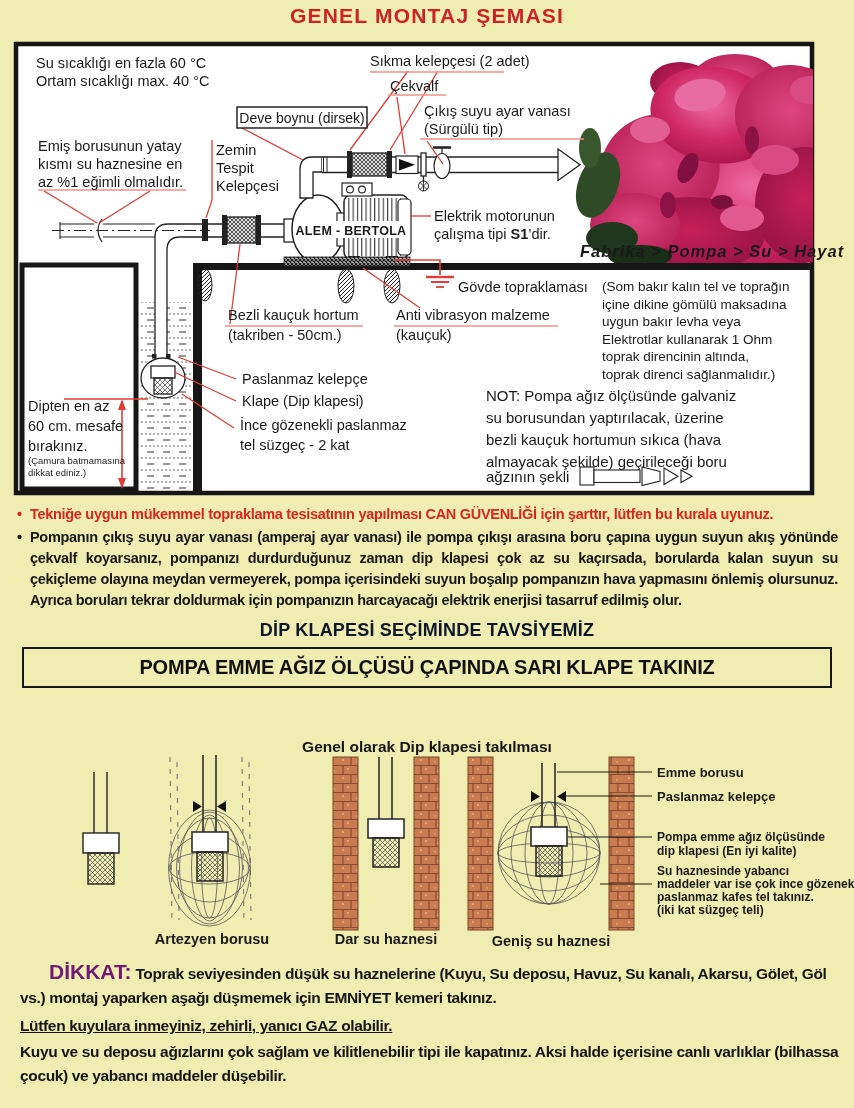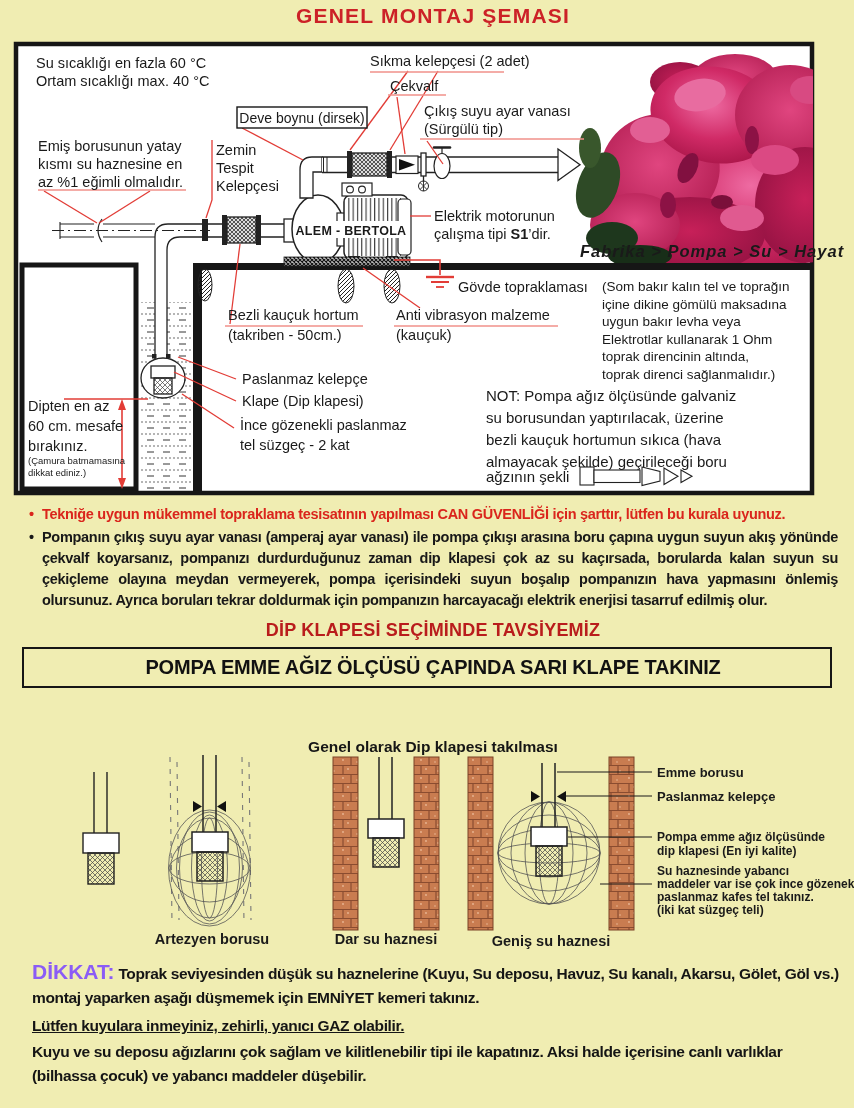--- a/index.html
+++ b/index.html
@@ -1,39 +1,39 @@
 <!DOCTYPE html>
 <html><head>
 <meta charset="utf-8">
 <style>
   html,body{margin:0;padding:0;background:#888;}
   #page{position:relative;width:854px;height:1108px;background:#f0edb2;overflow:hidden;
         font-family:"Liberation Sans",sans-serif;color:#151515;}
   #art{position:absolute;left:0;top:0;}
-  .abs{position:absolute;padding-left:12px;}
+  .abs{position:absolute;}
   .page-title{left:0;right:0;top:4px;text-align:center;font-size:21px;font-weight:bold;
               letter-spacing:1.2px;color:#cc2127;}
   .par{left:17px;right:16px;text-align:justify;font-weight:bold;font-size:14.5px;
        line-height:21px;letter-spacing:-0.3px;}
   .par .hang{padding-left:13px;display:block;position:relative;}
   .par .blt{position:absolute;left:0;top:0;}
   .red-note{top:504px;color:#da251c;}
   .black-note{top:527px;color:#181818;}
   .h-red{top:620px;left:0;right:0;text-align:center;font-size:18px;font-weight:bold;
-         color:#b91c1c;letter-spacing:0.2px;}
+         color:#0f172a;letter-spacing:0.2px;}
   .h-box{top:647px;left:22px;right:22px;border:2.5px solid #161616;height:37px;
          line-height:37px;text-align:center;font-size:20px;font-weight:bold;
          letter-spacing:-0.2px;color:#111;}
   .h-sub{top:706px;left:0;right:0;text-align:center;font-size:15.5px;font-weight:bold;margin-top:32px;}
   .warn{left:20px;right:14px;font-weight:bold;font-size:15.5px;line-height:24px;
         letter-spacing:-0.35px;}
   .w1{top:960px;}
   .w2{top:1014px;text-decoration:underline;}
   .w3{top:1040px;}
-  .dikkat{font-size:21px;color:#8b5cf6;letter-spacing:0;}
+  .dikkat{font-size:21px;color:#701a75;letter-spacing:0;margin-left:29px;}
   svg text{font-family:"Liberation Sans",sans-serif;fill:#1a1a1a;}
 </style>
 </head>
 <body>
 
 <div id="page">
 
 <svg id="art" width="854" height="1108" viewBox="0 0 854 1108">
   <defs>
     <pattern id="hatch" width="5" height="5" patternUnits="userSpaceOnUse">

